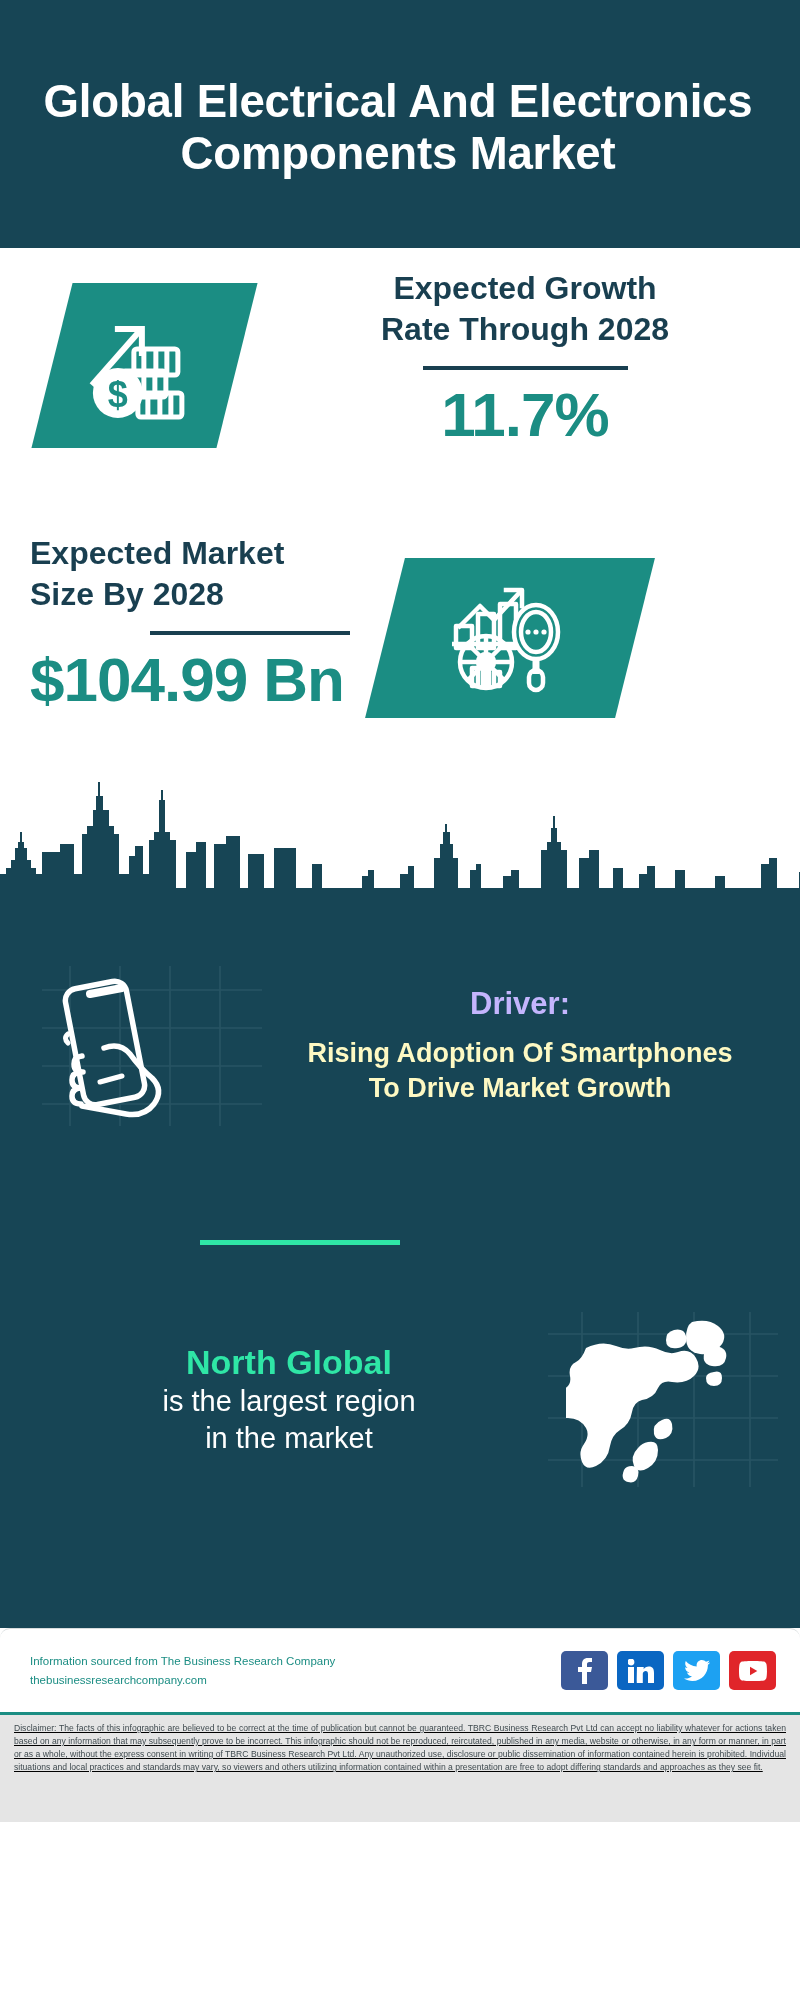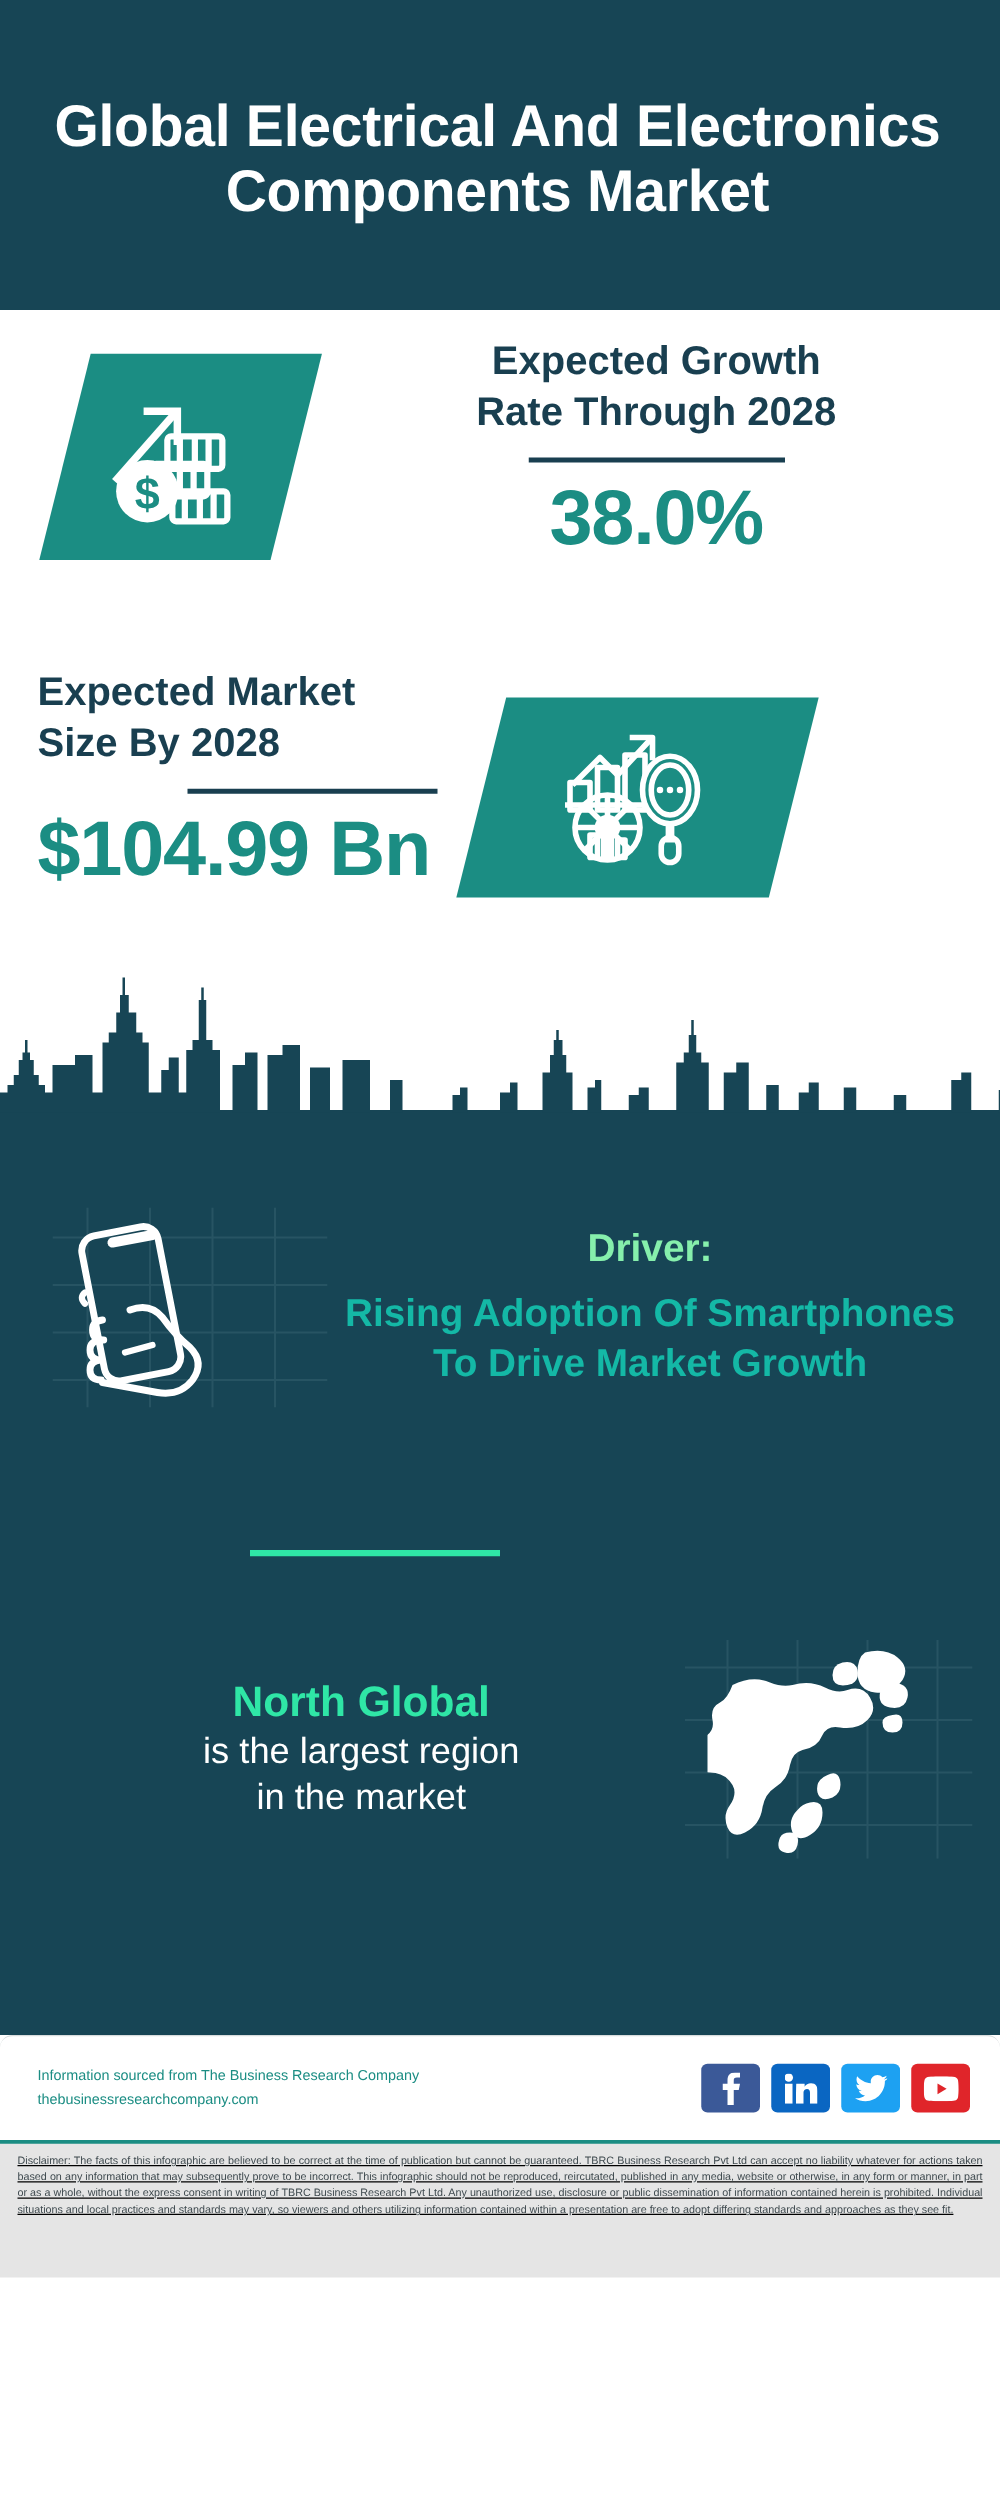--- a/index.html
+++ b/index.html
@@ -92,29 +92,29 @@
     display:flex; align-items:center;
   }
   .driver-icon-wrap {
     position:relative;
     width:220px; height:160px;
     margin-left:42px;
     flex:0 0 220px;
   }
   .driver-text { flex:1; text-align:center; padding-right:22px; }
   .driver-heading {
-    color:#86efac;
+    color:#c4b5fd;
     font-size:31px;
     font-weight:bold;
     font-stretch:condensed;
     margin-bottom:14px;
   }
   .driver-body {
-    color:#14b8a6;
-    font-size:31px;
+    color:#fef9c3;
+    font-size:27px;
     font-weight:bold;
     line-height:1.30;
     font-stretch:condensed;
   }
 
   .mid-rule {
     position:absolute;
     top:352px; left:200px;
     width:200px; height:5px;
     background:#2fe6a6;
@@ -206,21 +206,21 @@
       </g>
       <circle cx="32" cy="82" r="25" fill="#ffffff"></circle>
       <text x="32" y="96" font-family="Liberation Sans, sans-serif" font-size="36" font-weight="bold" fill="#1b8d83" text-anchor="middle">$</text>
     </svg>
   </div>
 
   <div class="stat-text stat-growth">
     <div class="stat-label">Expected Growth</div>
     <div class="stat-label">Rate Through 2028</div>
     <div class="stat-rule rule-growth"></div>
-    <div class="stat-value">38.0%</div>
+    <div class="stat-value">11.7%</div>
   </div>
 
   <div class="stat-text stat-size">
     <div class="stat-label">Expected Market</div>
     <div class="stat-label">Size By 2028</div>
     <div class="stat-rule rule-size"></div>
     <div class="stat-value">$104.99 Bn</div>
   </div>
 
   <div class="badge badge-size">

